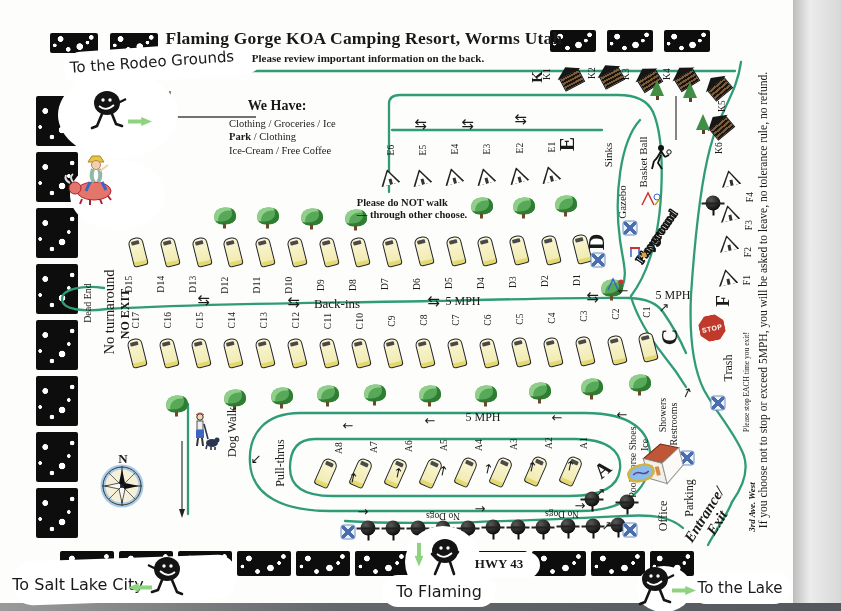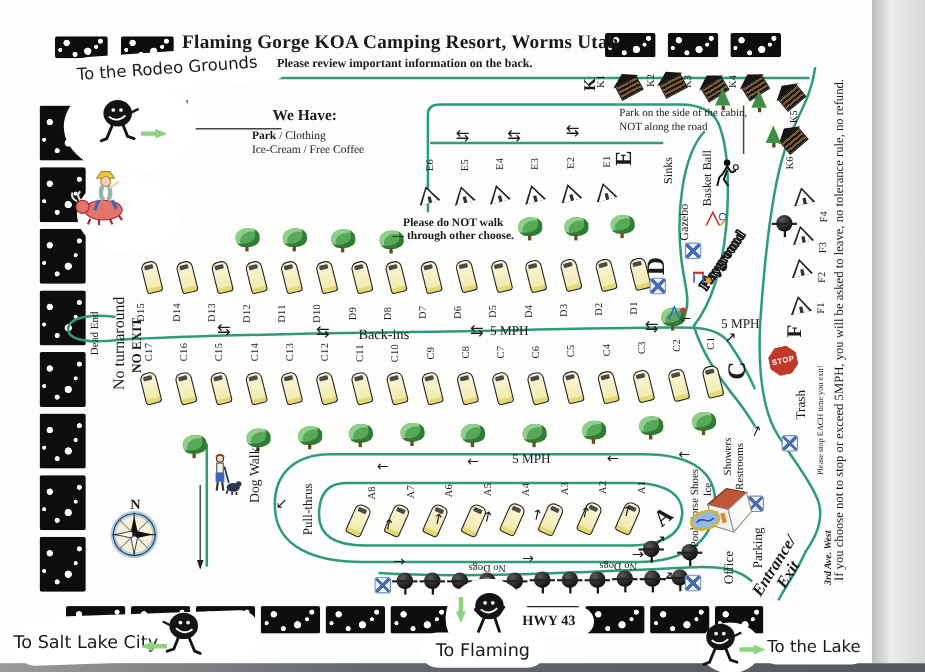--- a/index.html
+++ b/index.html
@@ -329,39 +329,36 @@
   <div class="bubble" style="left:462px;top:552px;width:78px;height:26px"></div>
   <div class="bubble" style="left:382px;top:575px;width:114px;height:32px"></div>
   <div class="blob" style="left:636px;top:566px;width:56px;height:46px"></div>
   <div class="bubble" style="left:690px;top:572px;width:100px;height:32px"></div>
 
   <div class="lbl title" style="left:364px;top:38px">Flaming Gorge KOA Camping Resort, Worms Utah</div>
   <div class="lbl sub" style="left:368px;top:58px">Please review important information on the back.</div>
 
   <div class="lbl" style="left:277px;top:106px;font-size:14px;font-weight:700">We Have:</div>
   <div class="blk" style="left:229px;top:117px;width:170px;font-size:10.5px;line-height:13.4px">
+    <span style="display:block">Clothing / Groceries / Ice</span>
     <span style="display:block"><b>Park</b><span> / Clothing</span></span>
     <span style="display:block">Ice-Cream / Free Coffee</span>
   </div>
 
   <div class="lbl hand" style="left:152px;top:62px;font-size:15px;transform:translate(-50%,-50%) rotate(-4deg)">To the Rodeo Grounds</div>
   <div class="lbl" style="left:87px;top:303px;font-size:10px;transform:translate(-50%,-50%) rotate(-90deg)">Dead End</div>
   <div class="lbl" style="left:109px;top:312px;font-size:14.5px;transform:translate(-50%,-50%) rotate(-90deg)">No turnaround</div>
   <div class="lbl" style="left:125px;top:314px;font-size:12px;font-weight:700;transform:translate(-50%,-50%) rotate(-90deg)">NO EXIT</div>
-  <div class="lbl" style="left:349px;top:304px;font-size:13px">Back-ins</div>
+  <div class="lbl" style="left:337px;top:304px;font-size:13px">Back-ins</div>
   <div class="lbl" style="left:463px;top:301px;font-size:12px">5 MPH</div>
   <div class="lbl" style="left:673px;top:295px;font-size:12px">5 MPH</div>
   <div class="lbl" style="left:483px;top:417px;font-size:12px">5 MPH</div>
-  <div class="lbl" style="left:412px;top:209px;font-size:10.5px;font-weight:700;text-align:center;line-height:12px">
+  <div class="lbl" style="left:412px;top:209px;font-size:10.5px;font-weight:700;text-align:left;line-height:12px">
     <span style="display:block">Please do NOT walk</span>
     <span style="display:block">— through other choose.</span>
-  </div>
-  <div class="blk" style="left:563px;top:96px;font-size:10px;line-height:13px">
-    <span style="display:block">Park on the side of the cabin,</span>
-    <span style="display:block">NOT along the road</span>
   </div>
   <div class="lbl" style="left:608px;top:155px;font-size:11px;transform:translate(-50%,-50%) rotate(-90deg)">Sinks</div>
   <div class="lbl" style="left:643px;top:162px;font-size:11px;transform:translate(-50%,-50%) rotate(-90deg)">Basket Ball</div>
   <div class="lbl" style="left:622px;top:202px;font-size:11px;transform:translate(-50%,-50%) rotate(-90deg)">Gazebo</div>
   <div class="lbl outline" style="left:657px;top:237px;font-size:12.5px;font-weight:700;transform:translate(-50%,-50%) rotate(-55deg)">Playground</div>
   <div class="lbl" style="left:728px;top:368px;font-size:12px;transform:translate(-50%,-50%) rotate(-90deg)">Trash</div>
   <div class="lbl" style="left:746px;top:382px;font-size:7.5px;transform:translate(-50%,-50%) rotate(-90deg)">Please stop EACH time you exit!</div>
   <div class="lbl" style="left:763px;top:300px;font-size:11.5px;transform:translate(-50%,-50%) rotate(-90deg)">If you choose not to stop or exceed 5MPH, you will be asked to leave, no tolerance rule, no refund.</div>
   <div class="lbl" style="left:752px;top:507px;font-size:9px;font-style:italic;font-weight:700;transform:translate(-50%,-50%) rotate(-90deg)">3rd Ave. West</div>
   <div class="lbl" style="left:663px;top:516px;font-size:12px;transform:translate(-50%,-50%) rotate(-90deg)">Office</div>

